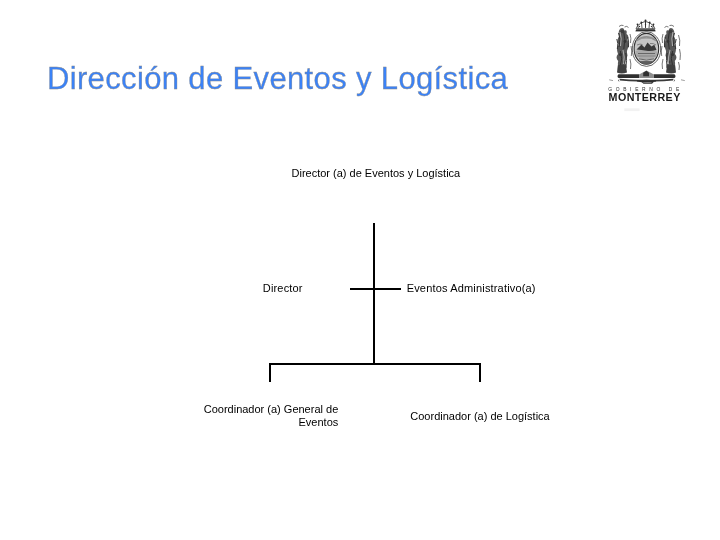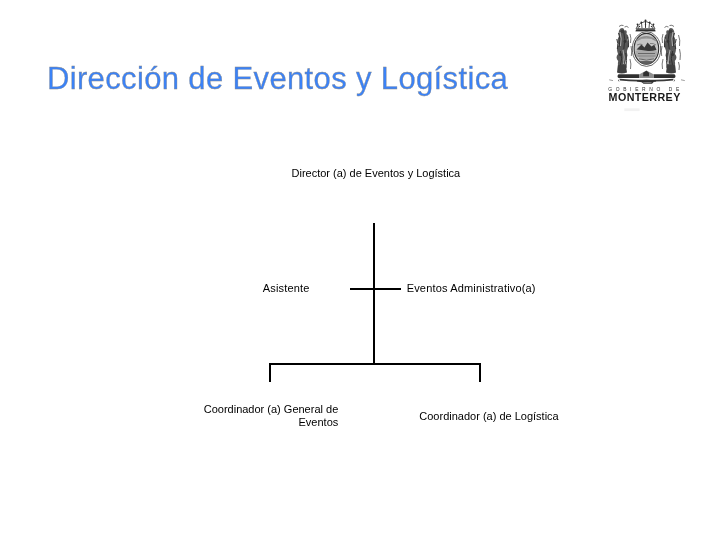--- a/index.html
+++ b/index.html
@@ -94,25 +94,25 @@
 
     <text x="4.6" y="90.8" font-size="10.7" font-weight="bold" textLength="71.7" fill="#1a1a1a" font-family="Liberation Sans,sans-serif">MONTERREY</text>
   </svg>
 
   <div class="lbl" style="left:291.5px;top:165.6px;">Director (a) de Eventos y Logística</div>
 
   <div class="line" style="left:373px;top:223px;width:2px;height:140px;"></div>
 
   <div class="line" style="left:350px;top:288px;width:51px;height:2px;"></div>
 
-  <div class="lbl" style="left:262.8px;top:280.8px;letter-spacing:0.17px;">Asistente</div>
+  <div class="lbl" style="left:262.8px;top:280.8px;letter-spacing:0.17px;">Director</div>
 
   <div class="lbl" style="left:406.7px;top:280.8px;letter-spacing:0.17px;">Eventos Administrativo(a)</div>
 
   <div class="line" style="left:269px;top:362.5px;width:212px;height:2px;"></div>
 
   <div class="line" style="left:269px;top:362.5px;width:2px;height:19.5px;"></div>
 
   <div class="line" style="left:479px;top:362.5px;width:2px;height:19.5px;"></div>
 
   <div class="lbl" style="left:271px;top:402.6px;line-height:13px;transform:translateX(-50%);text-align:right;">Coordinador (a) General de<br>Eventos</div>
 
-  <div class="lbl" style="left:480px;top:409.5px;line-height:13px;transform:translateX(-50%);text-align:center;margin-left:9px;">Coordinador (a) de Logística</div>
+  <div class="lbl" style="left:480px;top:409.5px;line-height:13px;transform:translateX(-50%);text-align:center;">Coordinador (a) de Logística</div>
 
 </body></html>

